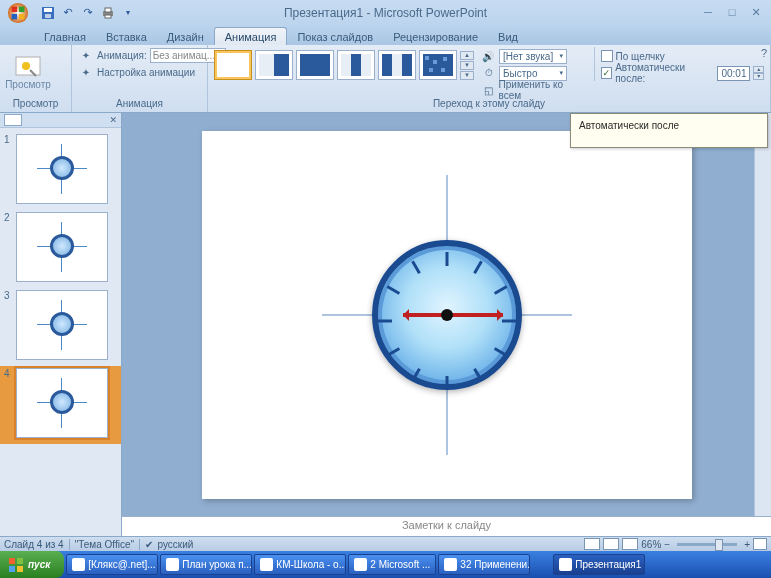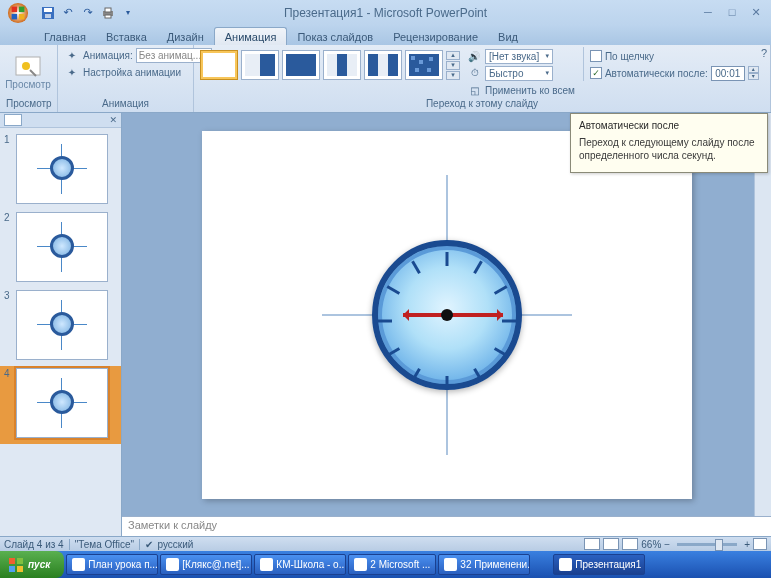--- a/index.html
+++ b/index.html
@@ -68,21 +68,21 @@
 .thumb-num { width:8px; font-size:10px; color:#4a6a8a; }
 .thumb { width:92px; height:70px; background:#fff; border:1px solid #9ab0cc; display:flex; align-items:center; justify-content:center; }
 .thumb-row.sel .thumb { outline:2px solid #d9822b; }
 .thumb-row.sel { background:#e89a40; }
 .mini-clock { position:relative; width:50px; height:50px; }
 .mini-clock .cross { position:absolute; background:#4a88c8; }
 .mini-clock .hline { width:50px; height:1px; top:24px; left:0; }
 .mini-clock .vline { width:1px; height:50px; left:24px; top:0; }
 .mini-clock .face { position:absolute; width:24px; height:24px; left:13px; top:12px; border-radius:50%; background:radial-gradient(#cfe8ff,#7ab0e0); border:3px solid #2a5a9c; }
 
-.canvas-area { flex:1; background:#90aed0; position:relative; display:flex; flex-direction:column; }
+.canvas-area { flex:1; background:#90aed0; position:relative; display:flex; flex-direction:column;text-align:center; }
 .canvas-wrap { flex:1; display:flex; align-items:center; justify-content:center; padding:10px 20px; }
 .slide { width:490px; height:368px; background:#fff; box-shadow:2px 2px 6px rgba(0,0,0,.25); display:flex; align-items:center; justify-content:center; position:relative; }
 .cross-h { position:absolute; width:250px; height:1px; background:#5a8ac0; top:50%; left:50%; transform:translate(-50%,-50%); }
 .cross-v { position:absolute; width:1px; height:280px; background:#5a8ac0; top:50%; left:50%; transform:translate(-50%,-50%); }
 .clock { position:relative; width:150px; height:150px; }
 .clock-face { width:150px; height:150px; border-radius:50%; background: radial-gradient(circle at 50% 45%, #e0f4ff 0%, #b0e0f8 40%, #6ab0e8 75%, #2a6ab8 100%); border:6px solid #1a4a90; box-shadow: inset 0 0 0 4px #5a9ad8, 0 2px 6px rgba(0,0,0,.3); position:relative; }
 .tick { position:absolute; width:3px; height:14px; background:#1a4a90; left:50%; top:6px; transform-origin:50% 69px; }
 .hand { position:absolute; height:4px; background:#c02020; top:50%; transform-origin:left center; }
 .hand::after { content:""; position:absolute; right:-6px; top:-4px; border:6px solid transparent; border-left-color:#c02020; }
 .center-dot { position:absolute; width:12px; height:12px; background:#101010; border-radius:50%; left:50%; top:50%; transform:translate(-50%,-50%); }
@@ -160,21 +160,21 @@
   <div class="tab">Дизайн</div>
   <div class="tab active">Анимация</div>
   <div class="tab">Показ слайдов</div>
   <div class="tab">Рецензирование</div>
   <div class="tab">Вид</div>
 </div>
 
 <div class="ribbon">
   <span class="ribbon-help">?</span>
 
-  <div class="group" style="width:58px;">
+  <div class="group" style="width:72px;">
     <div class="group-body">
       <div class="big-btn">
         <svg width="28" height="24" viewBox="0 0 28 24">
             <rect x="2" y="2" width="24" height="18" fill="#fff" stroke="#b0b0b0"></rect>
             <circle cx="12" cy="11" r="4" fill="#f0c020"></circle>
             <path d="M16 15 l6 6" stroke="#888" stroke-width="2"></path>
           </svg>
         <span>Просмотр</span>
       </div>
     </div>
@@ -281,21 +281,20 @@
             </span>
         </div>
       </div>
     </div>
     <div class="group-label">Переход к этому слайду</div>
   </div>
 </div>
 
 <div class="tooltip">
   <div class="tooltip-title">Автоматически после</div>
-  <div class="tooltip-body">Переход к следующему слайду после определенного числа секунд.</div>
 </div>
 
 <div class="workspace">
   <div class="slide-panel">
     <div class="sp-head">
       <span class="sp-tab"></span>
       <span>✕</span>
     </div>
     <div class="thumbs" id="thumbs">
         <div class="thumb-row">
@@ -396,36 +395,36 @@
         <rect x="1" y="1" width="6" height="6" fill="#f06030"></rect>
         <rect x="9" y="1" width="6" height="6" fill="#80c040"></rect>
         <rect x="1" y="9" width="6" height="6" fill="#50a0f0"></rect>
         <rect x="9" y="9" width="6" height="6" fill="#f0c030"></rect>
       </svg>
     <span>пуск</span>
   </div>
   <div id="tb-items" style="display:flex;">
       <div class="tb-item">
         <span class="ico"></span>
+        <span>[Клякс@.net]...</span>
+      </div>
+      <div class="tb-item">
+        <span class="ico"></span>
         <span>План урока п...</span>
       </div>
       <div class="tb-item">
         <span class="ico"></span>
-        <span>[Клякс@.net]...</span>
+        <span>КМ-Школа - о...</span>
       </div>
       <div class="tb-item">
         <span class="ico"></span>
-        <span>КМ-Школа - о...</span>
+        <span>2 Microsoft ...</span>
       </div>
       <div class="tb-item">
         <span class="ico"></span>
-        <span>2 Microsoft ...</span>
-      </div>
-      <div class="tb-item">
-        <span class="ico"></span>
         <span>32 Применени...</span>
       </div>
       <div class="tb-item active">
         <span class="ico"></span>
         <span>Презентация1</span>
       </div>
     </div>
 </div>
 
 </body></html>

